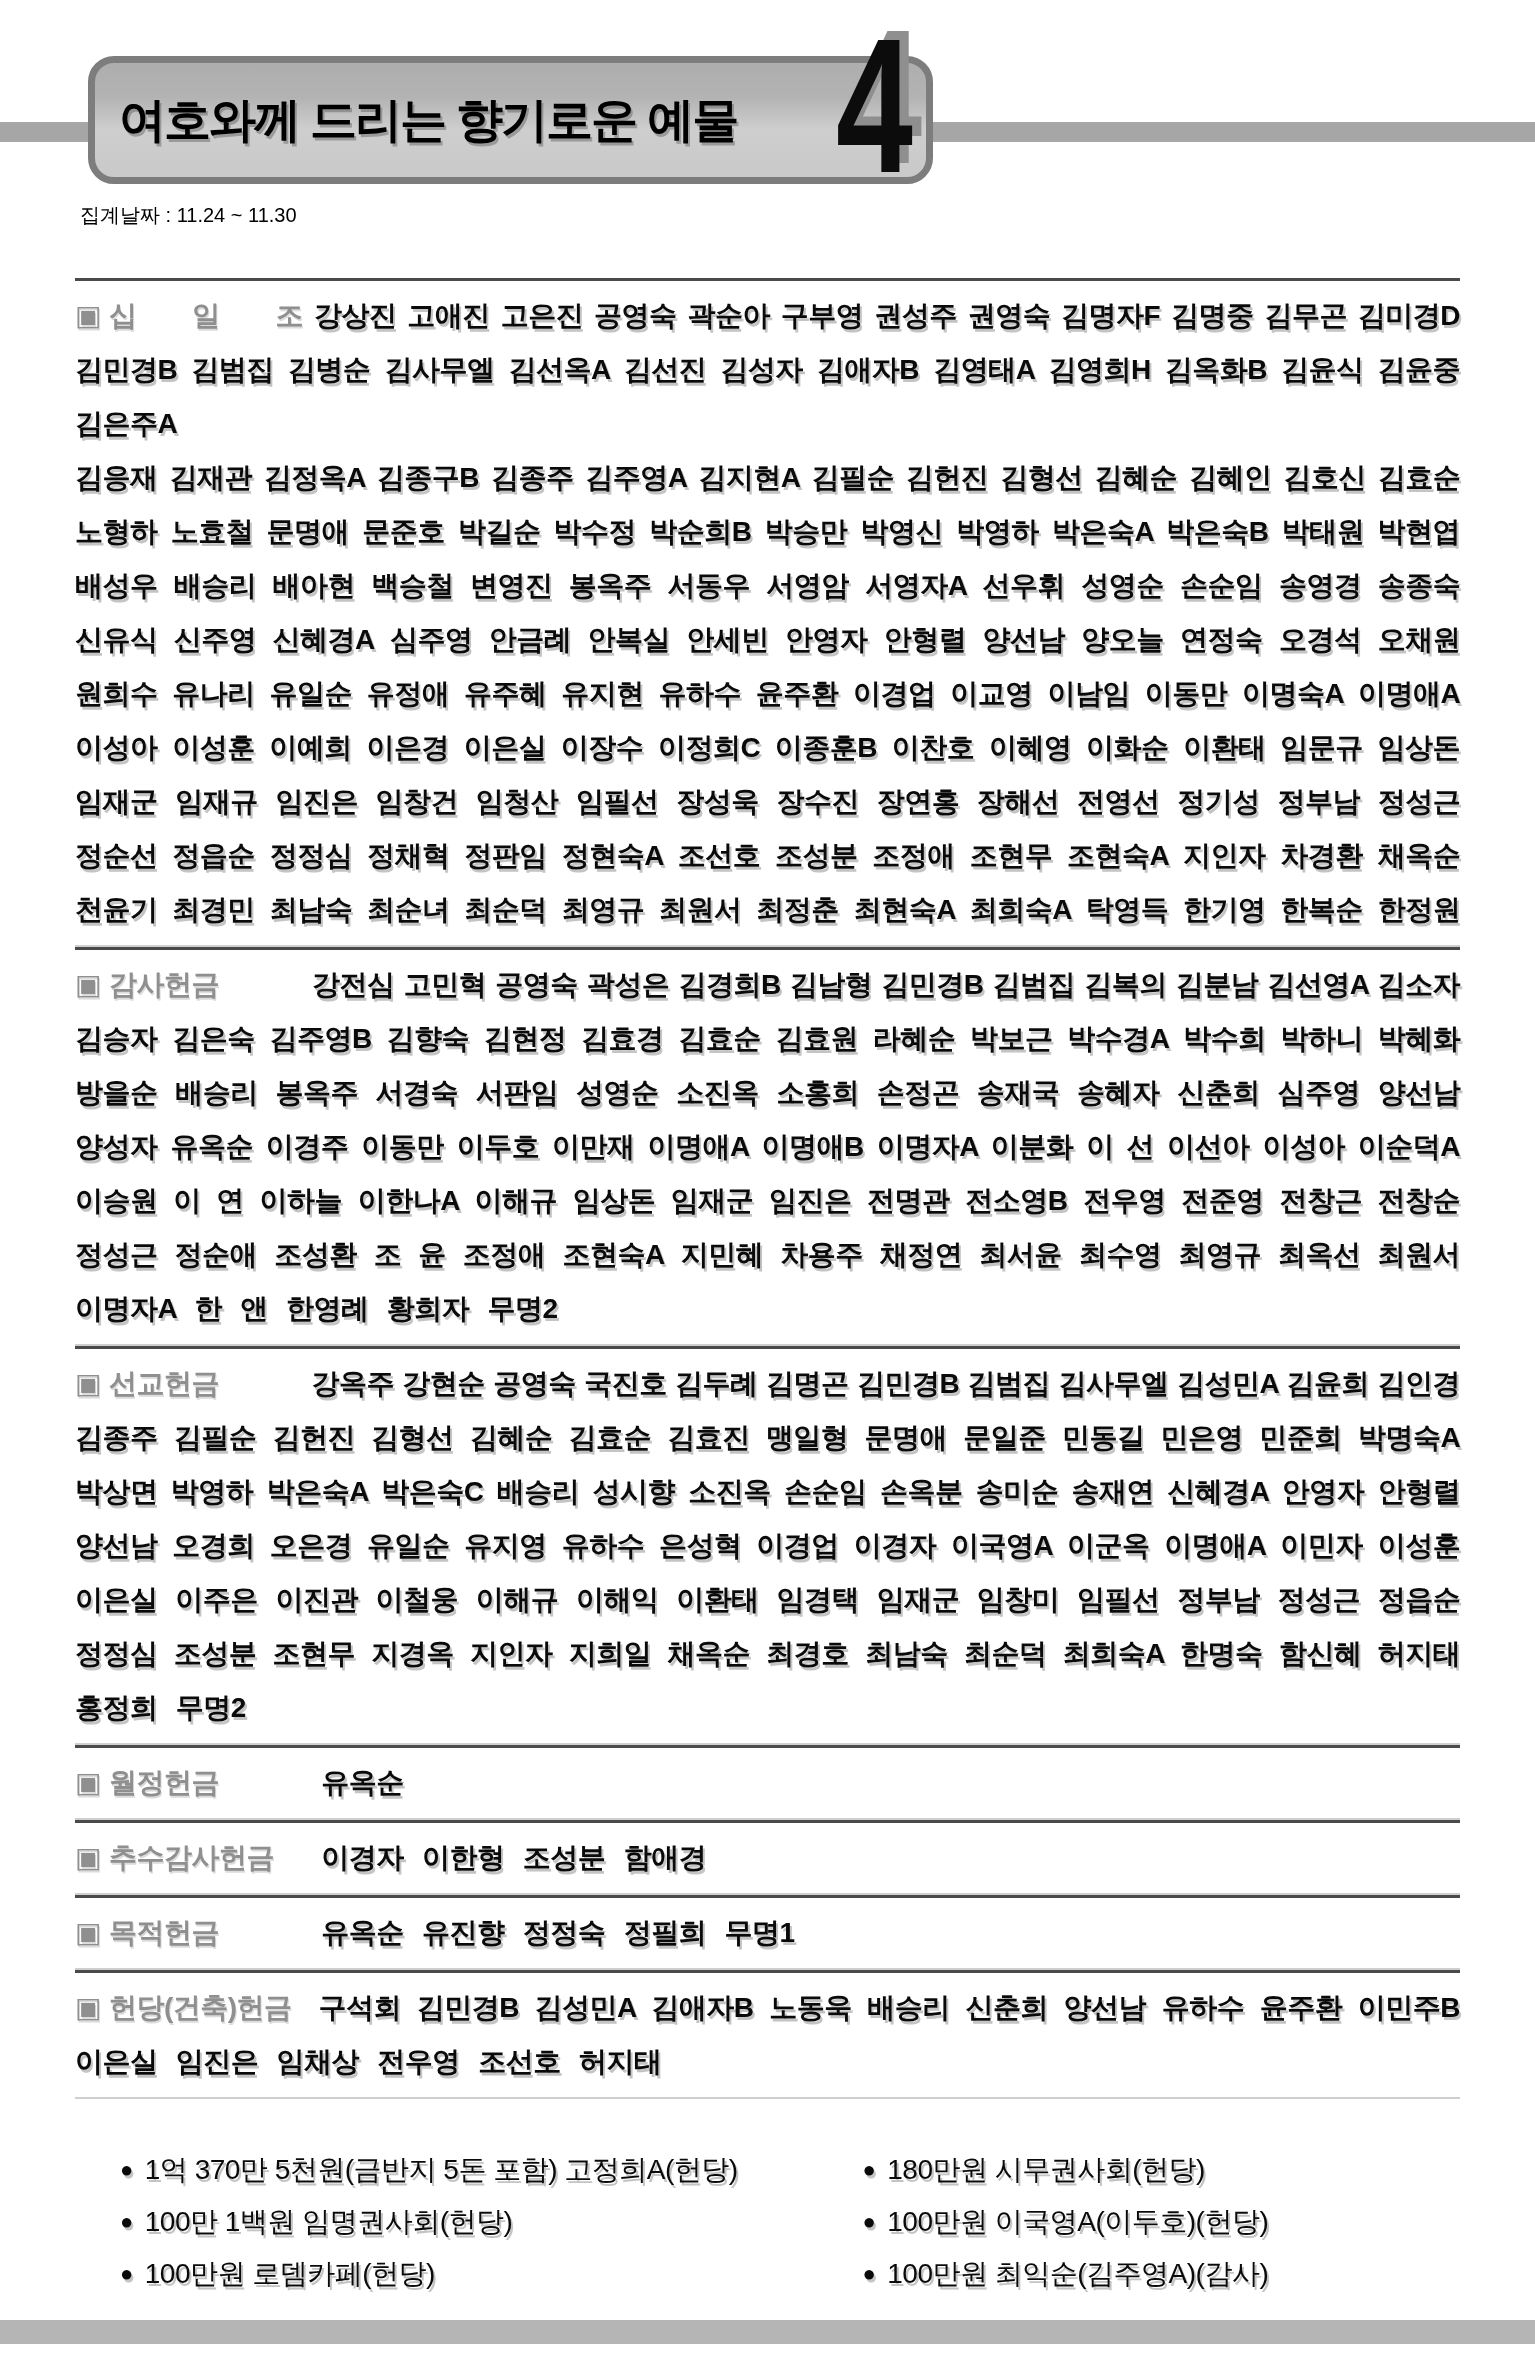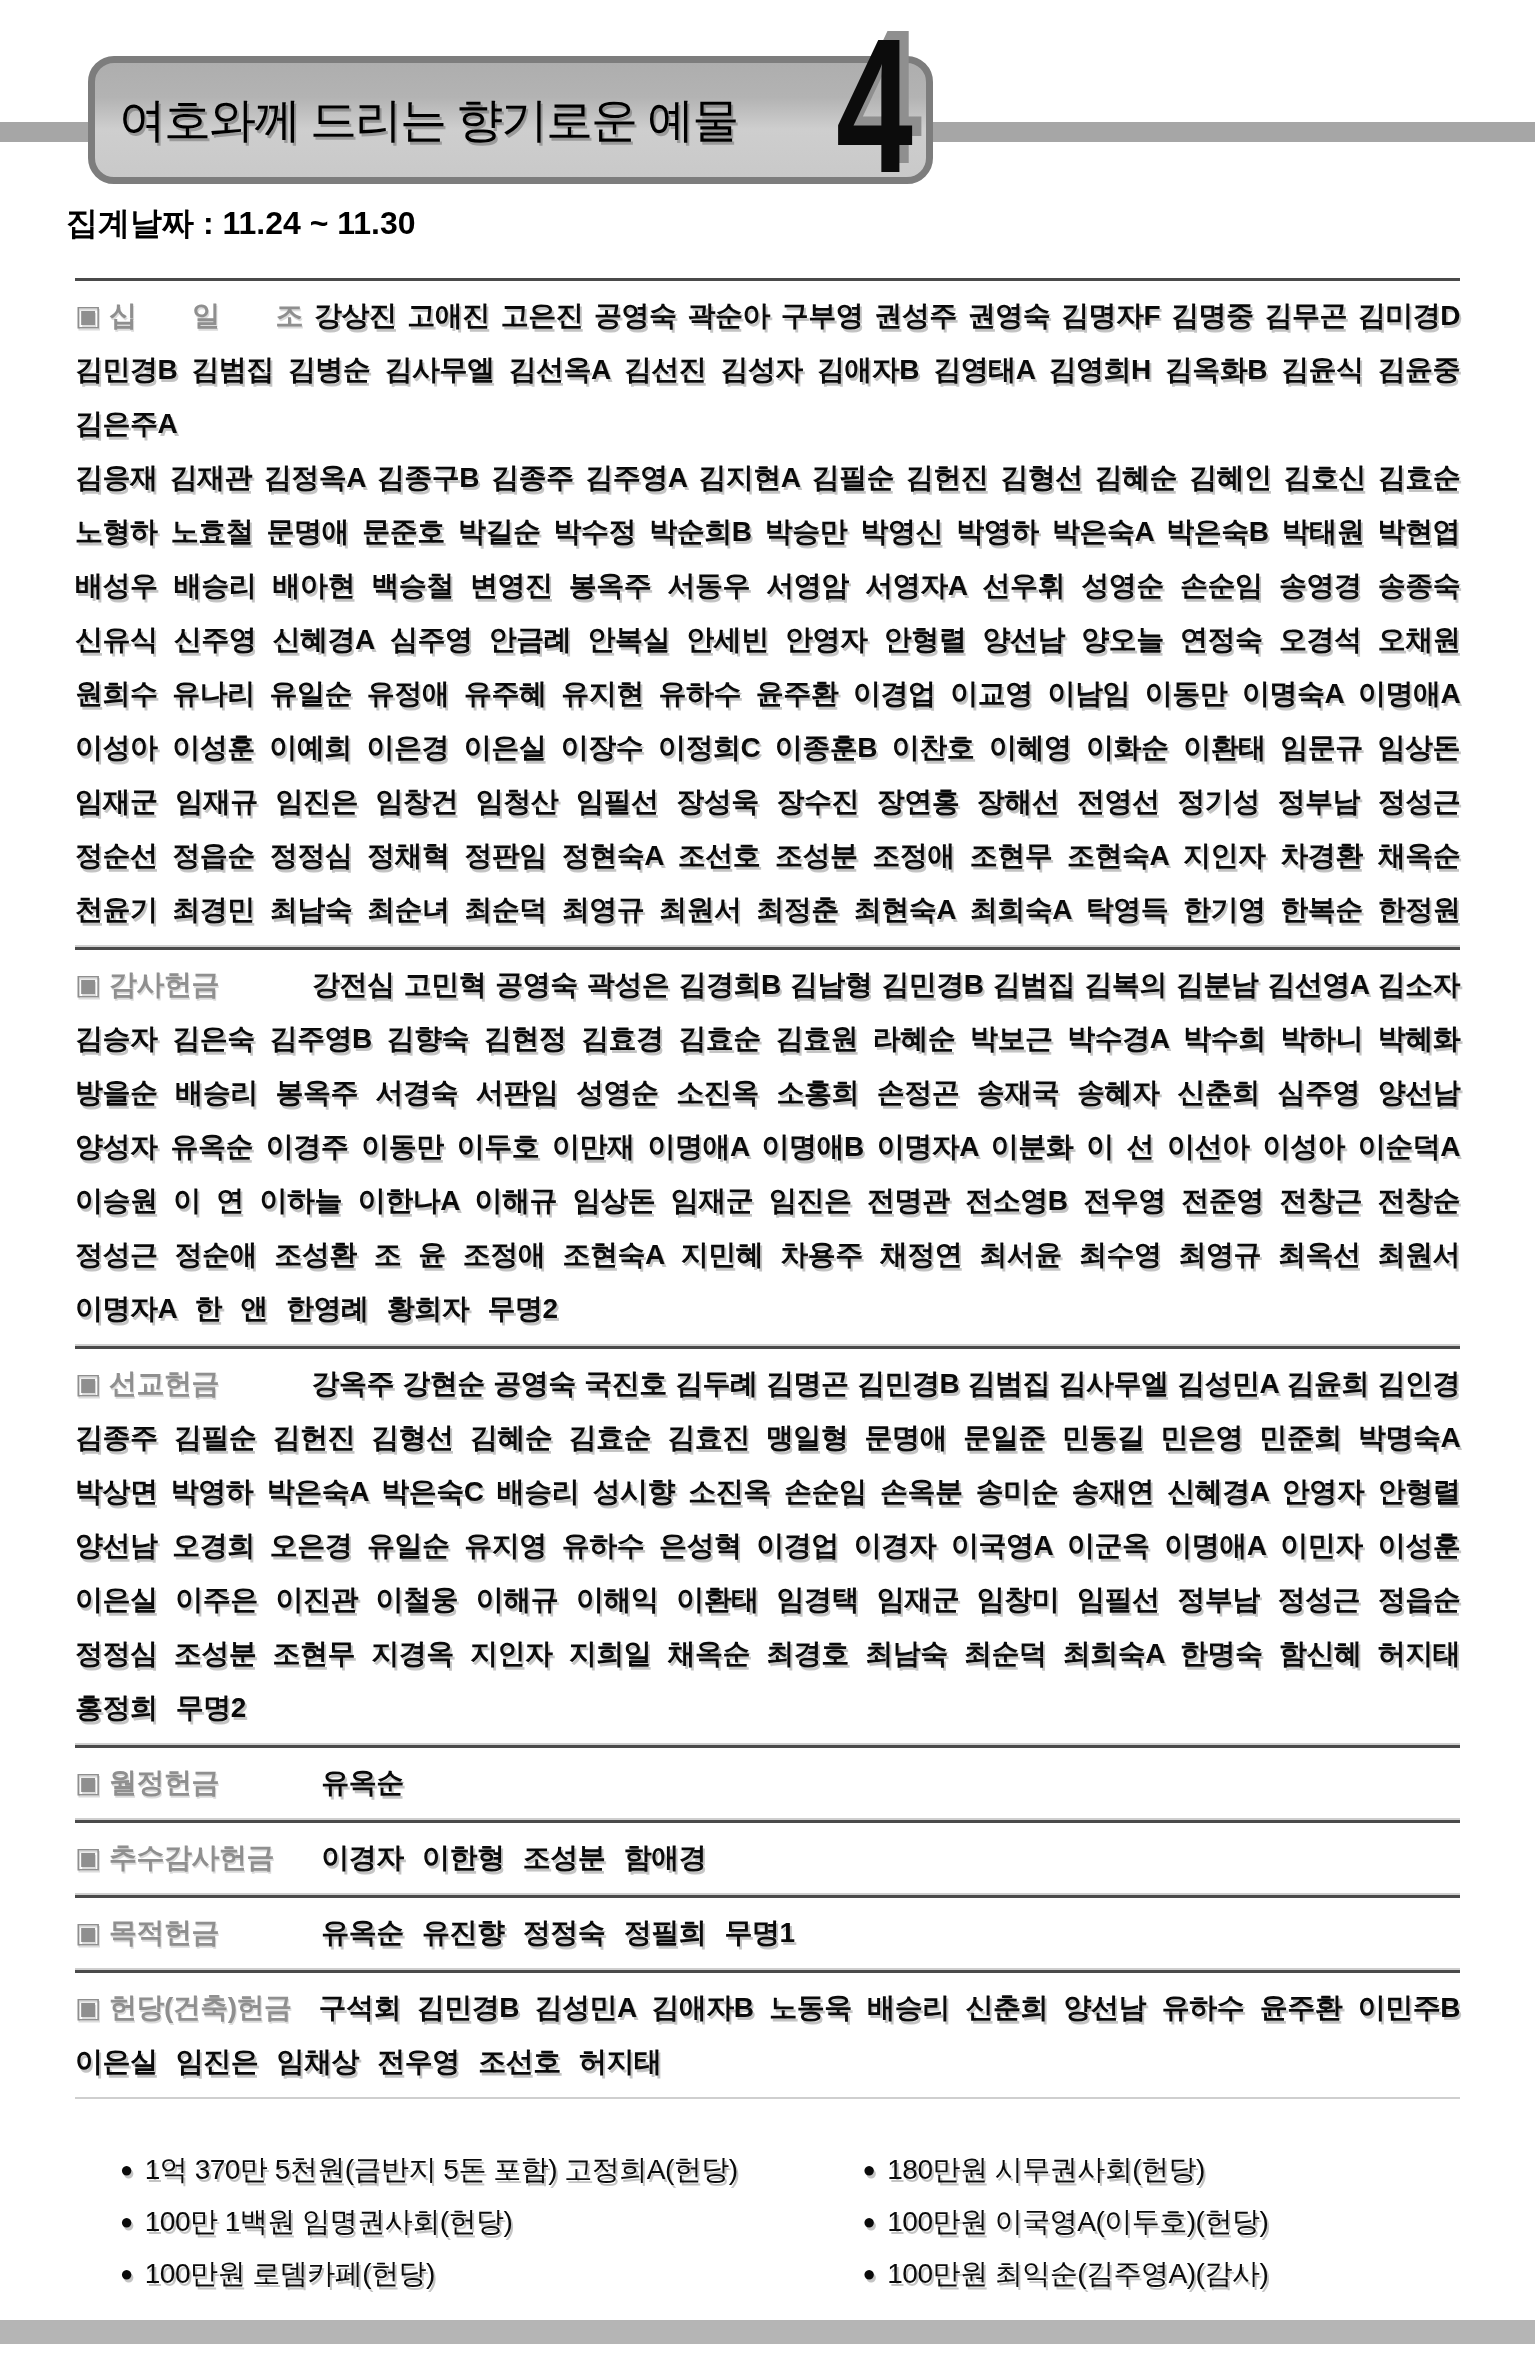--- a/index.html
+++ b/index.html
@@ -11,30 +11,30 @@
   .top-band { position:absolute; top:122px; left:0; width:100%; height:20px; background:#a6a6a6; z-index:1; }
   .bottom-band { position:absolute; bottom:18px; left:0; width:100%; height:24px; background:#b5b5b5; z-index:1; }
 
   .title-box {
     position:absolute; top:56px; left:88px; width:845px; height:128px; z-index:2;
     border:7px solid #7d7d7d; border-radius:26px; box-sizing:border-box;
     background:linear-gradient(180deg,#aeaeae 0%,#b3b3b3 30%,#cecece 58%,#c9c9c9 100%);
     display:flex; align-items:center; padding-left:24px;
   }
   .page-title {
-    font-size:47px; font-weight:normal; color:#000; letter-spacing:-2px;
+    font-size:47px; font-weight:bold; color:#000; letter-spacing:-2px;
     text-shadow:2px 3px 0 rgba(60,60,60,0.35); white-space:nowrap;
   }
   .page-number {
     position:absolute; top:10px; left:836px; z-index:3;
     font-size:192px; line-height:1; font-weight:bold; color:#0c0c0c;
     text-shadow:13px -9px 0 #8f8f8f;
     transform:scaleX(0.72); transform-origin:left top;
   }
-  .date-line { position:absolute; top:202px; left:66px; font-size:32px; font-weight:bold; color:#000; z-index:2; }
+  .date-line { position:absolute; top:202px; left:80px; font-size:20px; font-weight:normal; color:#000; z-index:2; }
 
   .content { position:absolute; top:278px; left:75px; width:1385px; z-index:2; }
 
   .section { border-top:3px solid #4a4a4a; box-shadow:0 -2px 0 #cfcfcf inset; padding:8px 0 10px 0; }
   .name-row {
     font-size:28px; font-weight:bold; line-height:54px; color:#0a0a0a;
     letter-spacing:-0.5px; text-shadow:2px 3px 0 #c4c4c4; white-space:normal;
   }
   .row-full { text-align:justify; text-align-last:justify; }
   .row-last { text-align:left; word-spacing:11px; }

